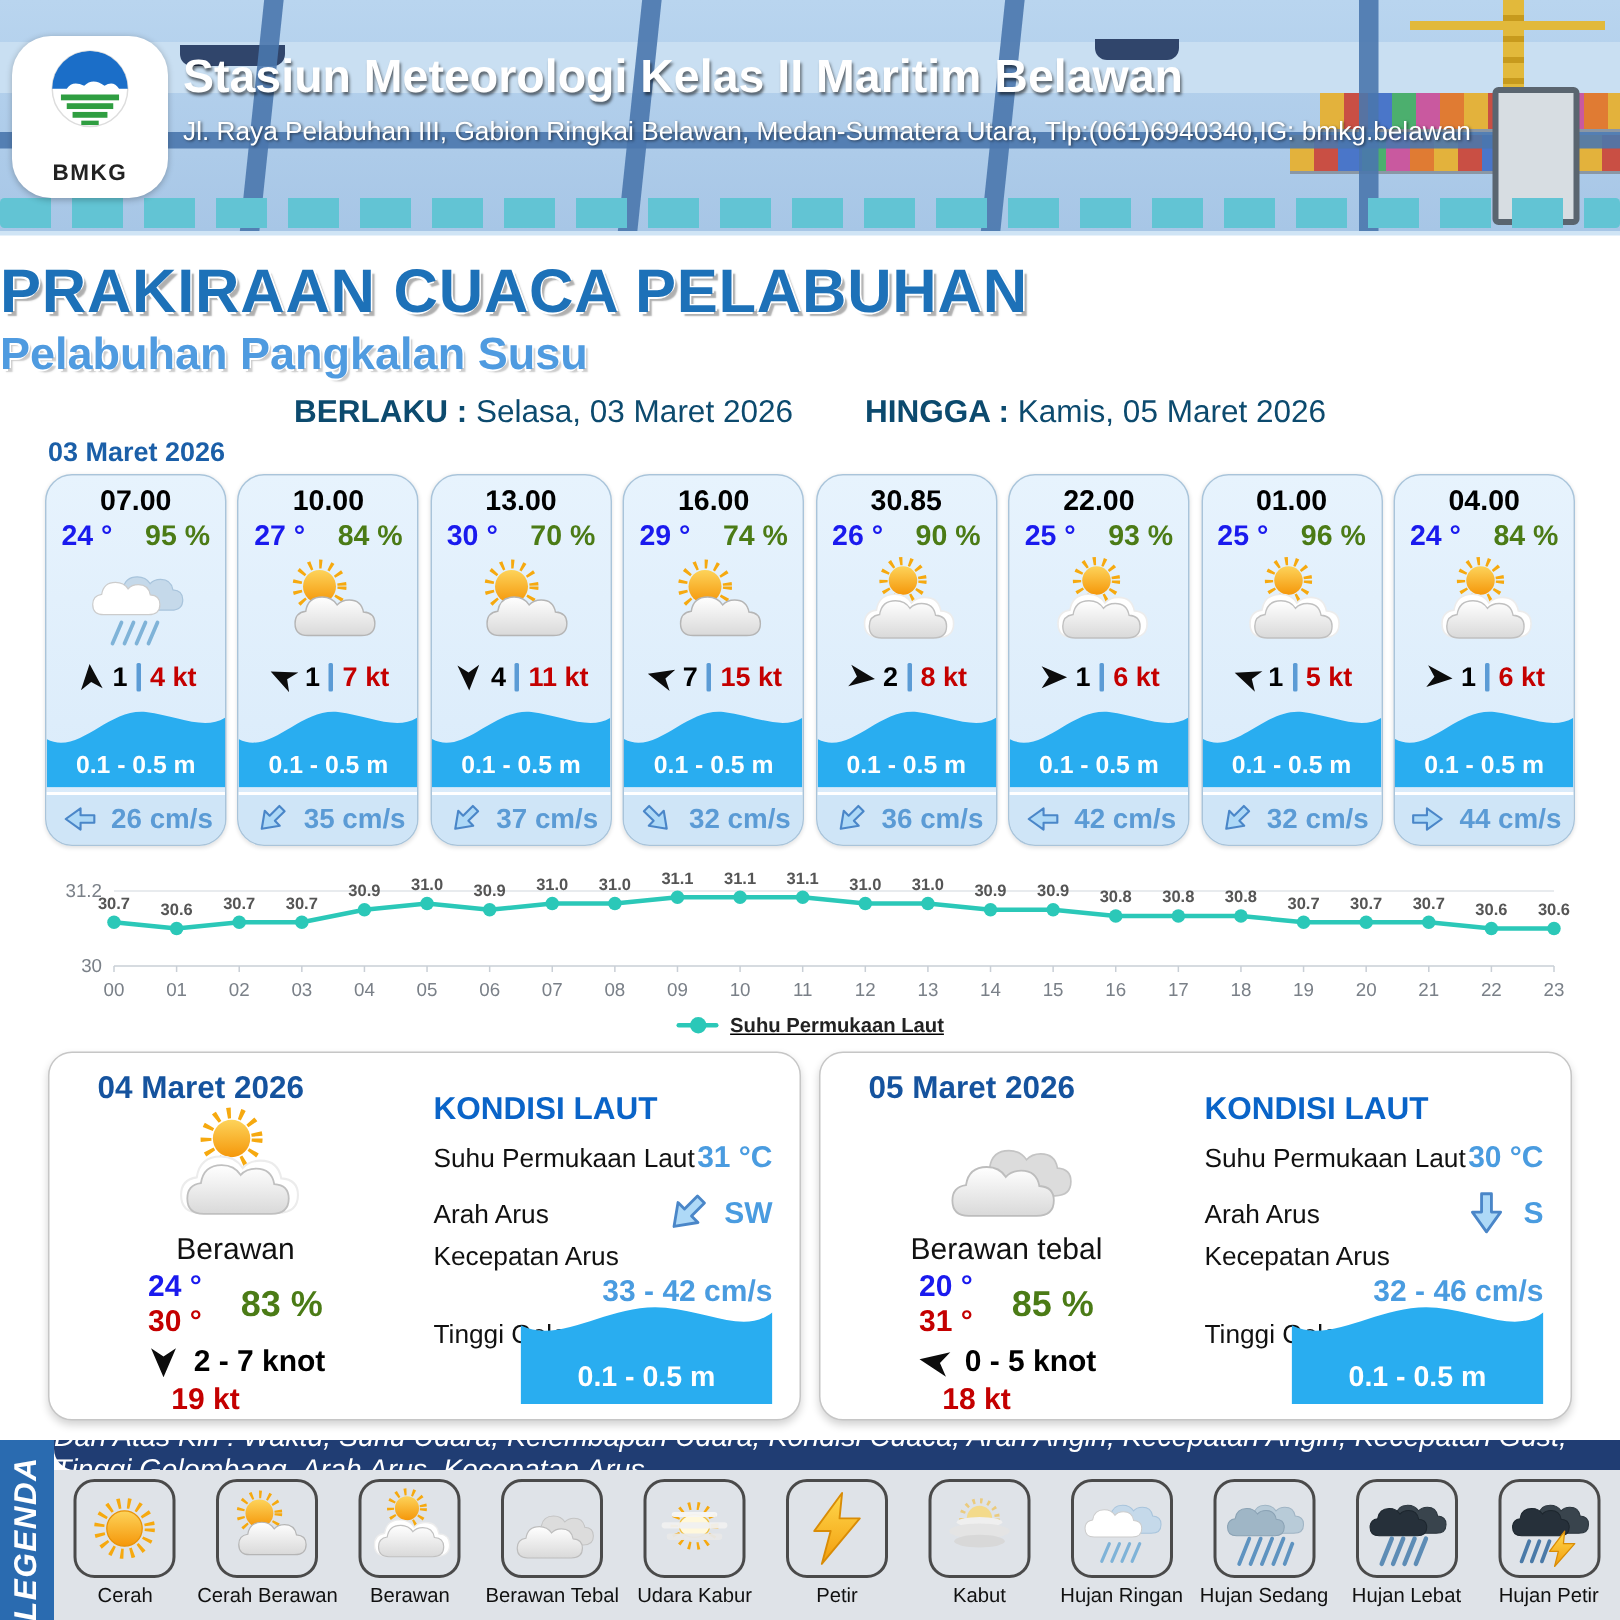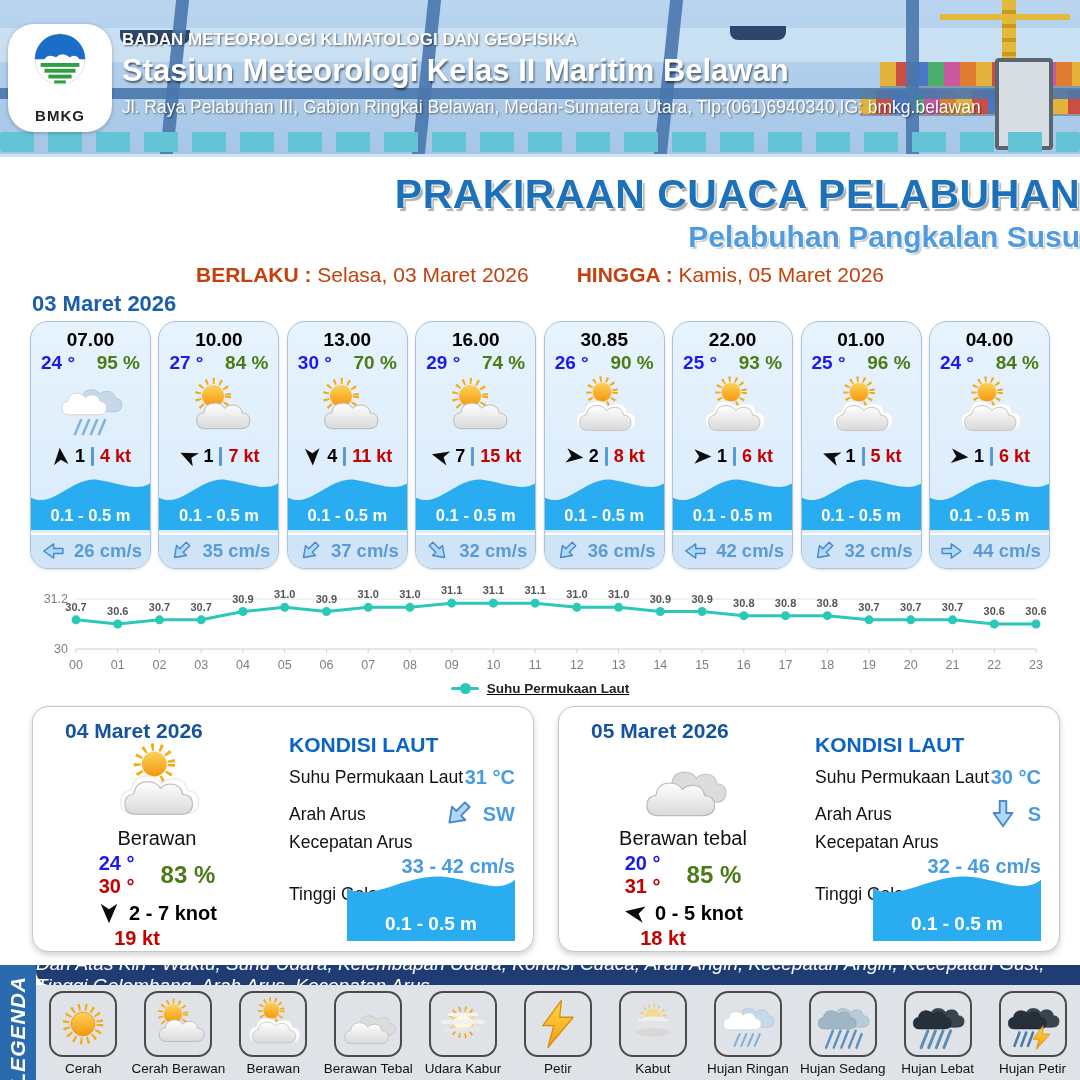--- a/index.html
+++ b/index.html
@@ -20,28 +20,28 @@
   .screen { position:absolute; width:58px; height:92px; background:#d7dde2; border:4px solid #5a6570; border-radius:4px; }
   .hdr-logo { position:absolute; left:8px; top:24px; width:104px; height:108px; background:#fff; border-radius:26px; display:flex; flex-direction:column; align-items:center; justify-content:center; box-shadow:0 1px 4px rgba(0,0,0,.25); }
   .hdr-logo svg { width:62px; height:62px; }
   .hdr-logo .bmkg-t { font-size:15px; font-weight:bold; color:#222; letter-spacing:1px; margin-top:13px; }
   .hdr-text { position:absolute; left:122px; top:30px; right:10px; color:#fff; }
   .hdr-line1 { font-size:17px; font-weight:bold; text-shadow:1px 1px 2px rgba(0,0,0,.55); }
   .hdr-line2 { font-size:31px; font-weight:bold; margin-top:3px; text-shadow:1px 2px 2px rgba(0,0,0,.55); }
   .hdr-line3 { font-size:17.5px; margin-top:8px; text-shadow:1px 1px 2px rgba(0,0,0,.55); }
 
   
-  .title-block { text-align:right; padding-top:14px; }
+  .title-block { text-align:left; padding-top:14px; }
   .title-main { font-size:41px; font-weight:bold; letter-spacing:.5px; color:#1d71b8;
     text-shadow:-1px -1px 0 #fff,1px -1px 0 #fff,-1px 1px 0 #fff,2.5px 2.5px 1px rgba(110,110,110,.55); }
   .title-sub { font-size:30px; font-weight:bold; color:#4f9be0; margin-top:2px;
     text-shadow:-1px -1px 0 #fff,1px -1px 0 #fff,-1px 1px 0 #fff,2px 2px 1px rgba(140,140,140,.45); }
-  .validity { display:flex; justify-content:center; gap:48px; margin-top:9px; font-size:21px; color:#c2410c; }
+  .validity { display:flex; justify-content:center; gap:48px; margin-top:9px; font-size:21px; color:#0c4a6e; }
   .validity b { font-weight:bold; }
-  .date-label { margin:4px 0 4px 32px; font-size:22px; font-weight:bold; color:#1b5fa8; }
+  .date-label { margin:4px 0 4px 32px; font-size:18px; font-weight:bold; color:#1b5fa8; }
 
   
   .hourly { display:flex; justify-content:space-between; margin:0 30px; height:248px; }
   .hcard { width:121px; border:1px solid #a9c4da; border-radius:18px; background:linear-gradient(#e7f3fd,#d8eafa); overflow:hidden; display:flex; flex-direction:column; box-shadow:0 1px 3px rgba(0,0,0,.12); }
   .htime { text-align:center; font-size:19px; font-weight:bold; color:#000; margin-top:7px; }
   .hth { display:flex; justify-content:space-between; padding:1px 10px 0 10px; font-size:19px; font-weight:bold; }
   .temp { color:#1a1aee; }
   .hum { color:#4b7b16; }
   .hicon { height:72px; display:flex; align-items:center; justify-content:center; }
   .hicon svg { width:68px; height:64px; }
@@ -63,21 +63,21 @@
   .chart-wrap { margin:8px 30px 0 30px;text-decoration:underline; }
   #sst-chart { display:block; width:1020px; height:100px; }
   #sst-chart .tick { font-size:12.5px; fill:#7a8088; }
   #sst-chart .vlab { font-size:11px; font-weight:bold; fill:#555; }
   .chart-legend { display:flex; align-items:center; justify-content:center; gap:8px; margin-top:4px; }
   .chart-legend .marker { position:relative; width:28px; height:3px; background:#2bc8b8; border-radius:2px; }
   .chart-legend .marker::after { content:""; position:absolute; left:9px; top:-4px; width:11px; height:11px; border-radius:50%; background:#2bc8b8; }
   .chart-legend .ltext { font-size:13.5px; color:#222; font-weight:bold; }
 
   
-  .daily { display:flex; justify-content:space-between; margin:10px 20px 0 32px; }
+  .daily { display:flex; justify-content:space-between; margin:10px 32px 0 32px; }
   .dcard { position:relative; width:502px; height:246px; background:#fff; border:1px solid #c6c6c6; border-radius:16px; box-shadow:0 3px 6px rgba(0,0,0,.18); padding:12px 18px; display:flex; }
   .dleft { width:212px; display:flex; flex-direction:column; align-items:center; }
   .ddate { align-self:flex-start; margin-left:14px; font-size:21px; font-weight:bold; color:#15539e; }
   .dicon { height:88px; display:flex; align-items:center; justify-content:center; }
   .dicon svg { width:92px; height:84px; }
   .dcond { font-size:20px; color:#111; margin-top:0px; }
   .dtemps { display:flex; align-items:center; gap:26px; margin-top:2px; }
   .dtcol { display:flex; flex-direction:column; line-height:1.15; }
   .dtmin { font-size:20px; font-weight:bold; color:#1a1aee; }
   .dtmax { font-size:20px; font-weight:bold; color:#c40000; }
@@ -275,21 +275,20 @@
           <path d="M4 28 a28 26 0 0 1 56 0 l-8 0 q-4 -6 -10 -2 q-8 -6 -14 0 q-8 -4 -12 2 z" fill="#1b6ec8"></path>
           <rect x="12" y="32" width="40" height="4" fill="#2f9e41"></rect>
           <rect x="16" y="38" width="32" height="4" fill="#2f9e41"></rect>
           <rect x="20" y="44" width="24" height="4" fill="#2f9e41"></rect>
           <rect x="26" y="50" width="12" height="3" fill="#2f9e41"></rect>
         </g>
       </svg>
       <div class="bmkg-t">BMKG</div>
     </div>
     <div class="hdr-text">
-      <div class="hdr-line1">BADAN METEOROLOGI KLIMATOLOGI DAN GEOFISIKA</div>
       <div class="hdr-line2">Stasiun Meteorologi Kelas II Maritim Belawan</div>
       <div class="hdr-line3">Jl. Raya Pelabuhan III, Gabion Ringkai Belawan, Medan-Sumatera Utara, Tlp:(061)6940340,IG: bmkg.belawan</div>
     </div>
   </header>
 
   <section class="title-block">
     <div class="title-main">PRAKIRAAN CUACA PELABUHAN</div>
     <div class="title-sub">Pelabuhan Pangkalan Susu</div>
     <div class="validity">
       <div><b>BERLAKU :</b> <span>Selasa, 03 Maret 2026</span></div>

